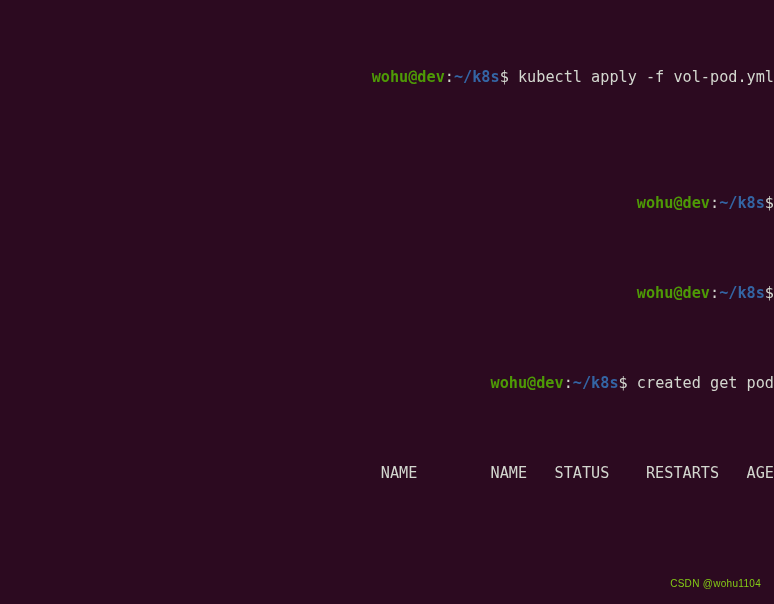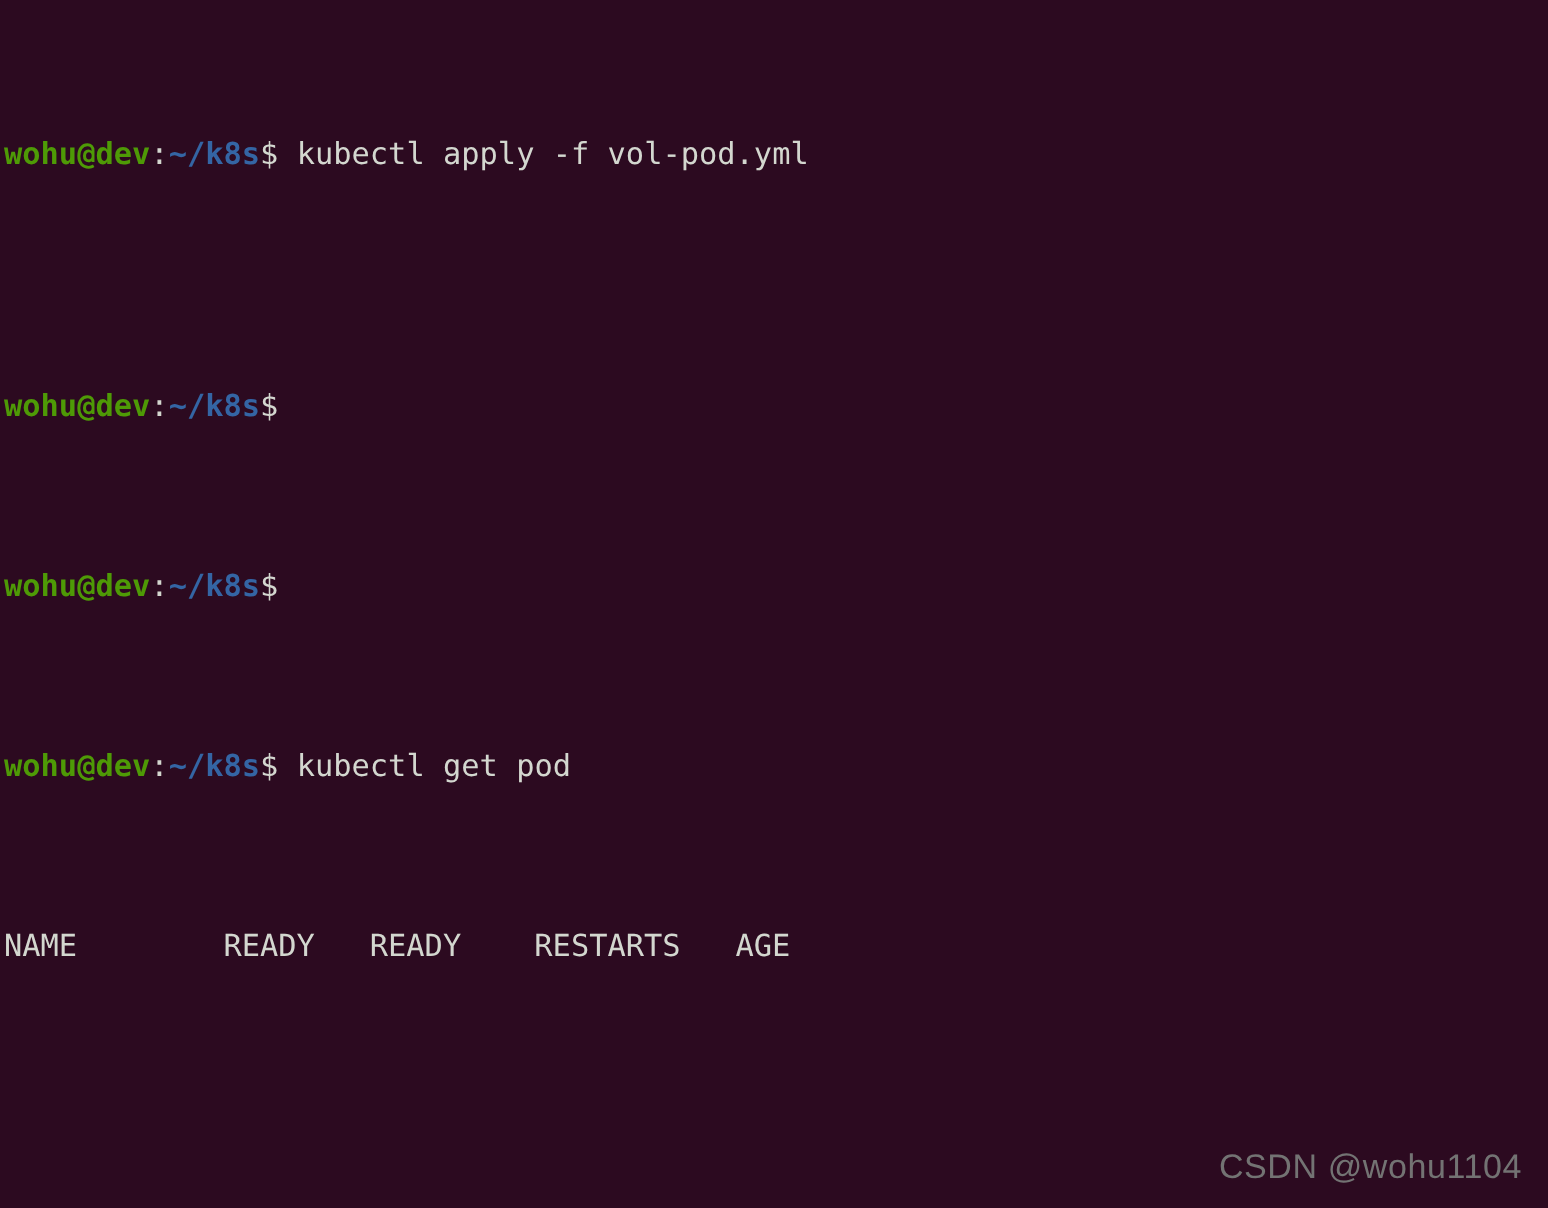--- a/index.html
+++ b/index.html
@@ -11,20 +11,21 @@
     position: relative;
     width: 774px;
     height: 604px;
     background: #2c0a20;
     overflow: hidden;
     font-family: "DejaVu Sans Mono", "Liberation Mono", monospace;
     font-size: 15.2px;
     line-height: 18px;
     letter-spacing: 0px;
     color: #d3d7cf;
+    text-align: right;
     -webkit-font-smoothing: antialiased;
   }
   #screen {
     position: absolute;
     left: 2px;
     top: -4px;
     width: 772px;
     white-space: pre;
   }
   .row {
@@ -34,23 +35,23 @@
   .user   { color: #4e9a06; font-weight: bold; }
   .punct  { color: #d3d7cf; }
   .path   { color: #3465a4; font-weight: bold; }
   .dollar { color: #d3d7cf; }
   .txt    { color: #d3d7cf; }
   #watermark {
     position: absolute;
     right: 13px;
     bottom: 11px;
     font-family: "Liberation Sans", "DejaVu Sans", sans-serif;
-    font-size: 17px;
+    font-size: 10px;
     letter-spacing: 0.3px;
-    color: #737373;
+    color: #84cc16;
     white-space: pre;
   }
 </style>
 </head>
 <body>
 
 <div id="terminal">
   <div id="screen">
 
     
@@ -58,24 +59,24 @@
 
     
 
     
     <div class="row"><span class="user">wohu@dev</span><span class="punct">:</span><span class="path">~/k8s</span><span class="dollar">$</span></div>
 
     
     <div class="row"><span class="user">wohu@dev</span><span class="punct">:</span><span class="path">~/k8s</span><span class="dollar">$</span></div>
 
     
-    <div class="row"><span class="user">wohu@dev</span><span class="punct">:</span><span class="path">~/k8s</span><span class="dollar">$</span><span class="txt"> </span><span class="txt">kubectl get pod</span></div>
+    <div class="row"><span class="user">wohu@dev</span><span class="punct">:</span><span class="path">~/k8s</span><span class="dollar">$</span><span class="txt"> </span><span class="txt">created get pod</span></div>
 
     
-    <div class="row"><span class="txt">NAME        READY   READY    RESTARTS   AGE</span></div>
+    <div class="row"><span class="txt">NAME        NAME   STATUS    RESTARTS   AGE</span></div>
 
     
     
 
     
     
 
     
     
 

